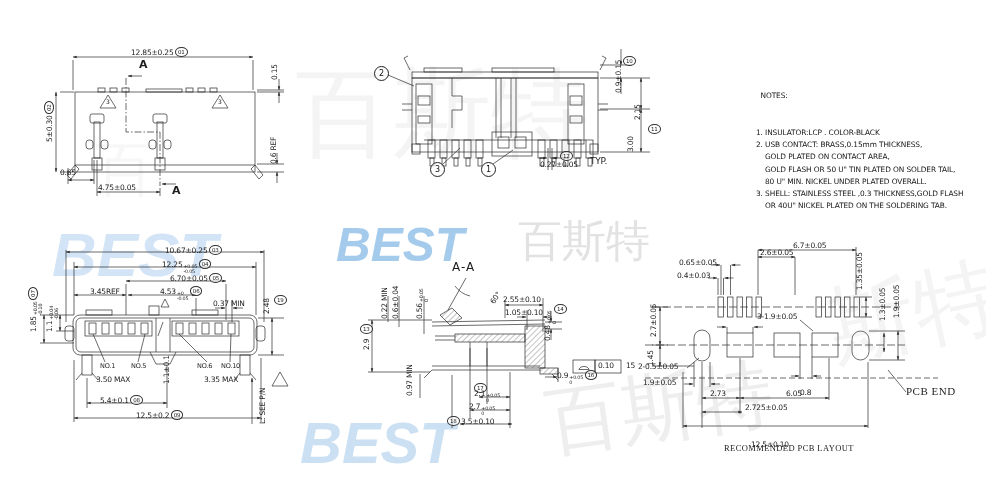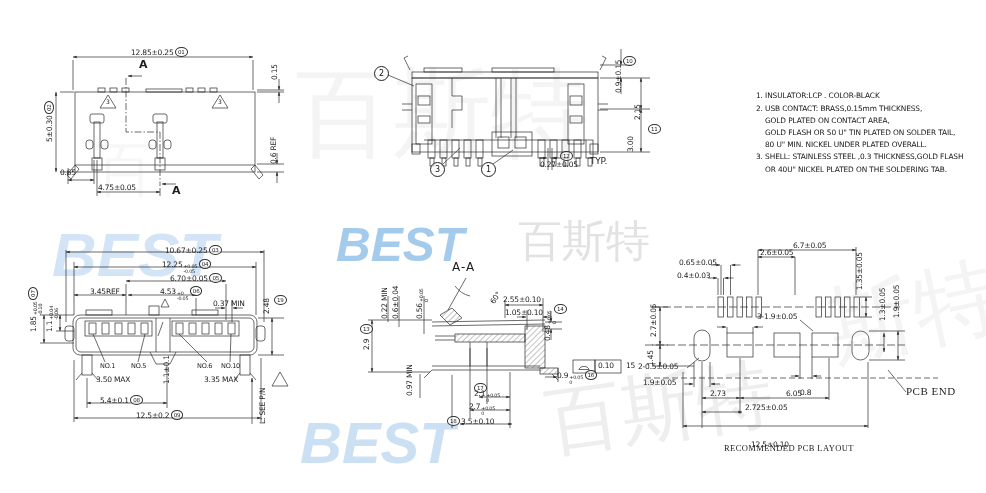--- a/index.html
+++ b/index.html
@@ -474,16 +474,17 @@
       <div class="lbl serif" style="left: 906px; top: 385px;"><span>PCB END</span></div>
       <div class="lbl serifsm" style="left: 724px; top: 444px;"><span>RECOMMENDED PCB LAYOUT</span></div>
     </div>
   <div id="balloons-layer">
       <div class="balloon" style="left: 374px; top: 66px;">2</div>
       <div class="balloon" style="left: 430px; top: 162px;">3</div>
       <div class="balloon" style="left: 481px; top: 162px;">1</div>
     </div>
 
   <div id="notes">
+    <div>  NOTES:</div>
     <div id="notes-lines"><div>1. INSULATOR:LCP . COLOR-BLACK</div><div>2. USB CONTACT: BRASS,0.15mm THICKNESS,</div><div>    GOLD PLATED ON CONTACT AREA,</div><div>    GOLD FLASH OR 50 U" TIN PLATED ON SOLDER TAIL,</div><div>    80 U" MIN. NICKEL UNDER PLATED OVERALL.</div><div>3. SHELL: STAINLESS STEEL ,0.3 THICKNESS,GOLD FLASH</div><div>    OR 40U" NICKEL PLATED ON THE SOLDERING TAB.</div></div>
   </div>
 
 </div>
 
 </body></html>

